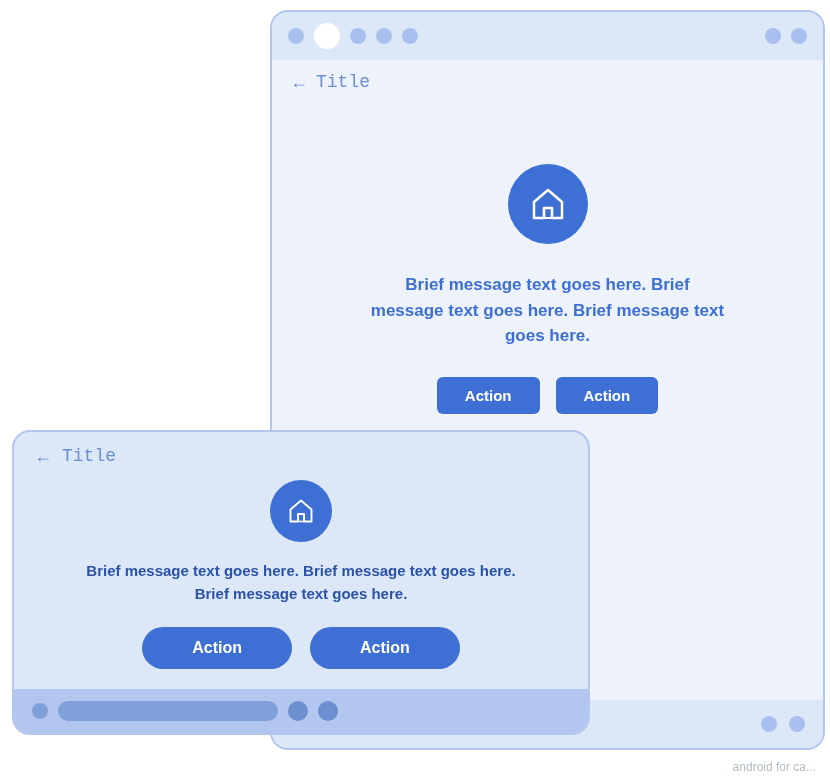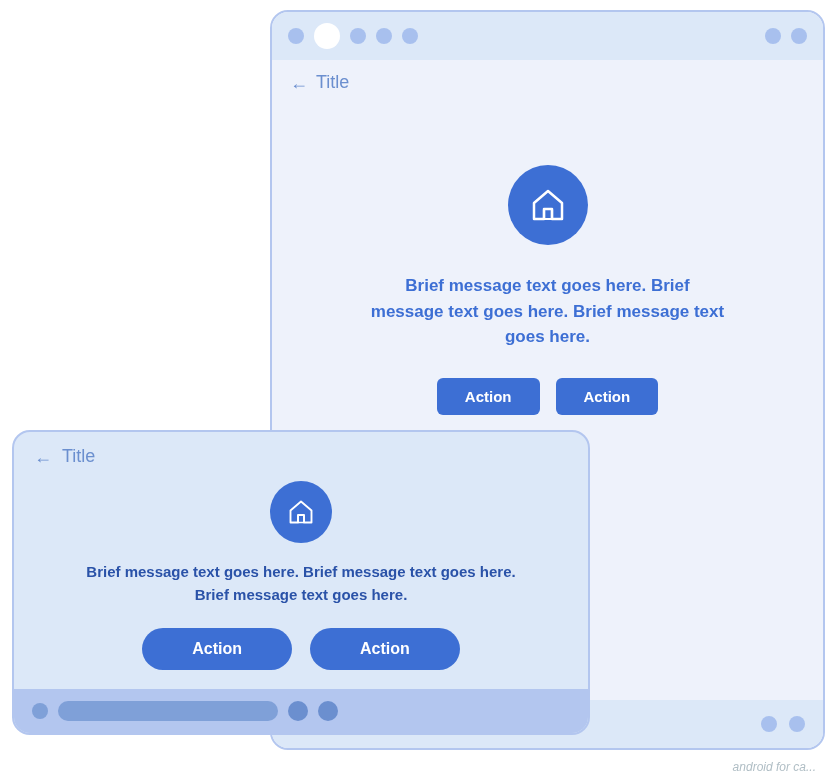--- a/index.html
+++ b/index.html
@@ -54,20 +54,21 @@
     .back-arrow {
       color: #6b8fcf;
       font-size: 18px;
       line-height: 1;
     }
 
     .nav-title {
       color: #6b8fcf;
       font-size: 18px;
       font-weight: 500;
+      font-family: Liberation Mono, monospace;
     }
 
     .screen-back .content-area {
       display: flex;
       flex-direction: column;
       align-items: center;
       justify-content: center;
       padding: 60px 40px 40px;
     }
 
@@ -220,21 +221,20 @@
       max-width: 220px;
     }
 
     
     .watermark {
       position: absolute;
       bottom: 10px;
       right: 14px;
       color: #b0bec5;
       font-size: 12px;
-      font-style: italic;
       margin-left: 10px;
     }
   </style>
 </head>
 <body>
 
 <div class="screen-back">
 
   <div class="status-bar">
     <div class="dot dot-sm"></div>

